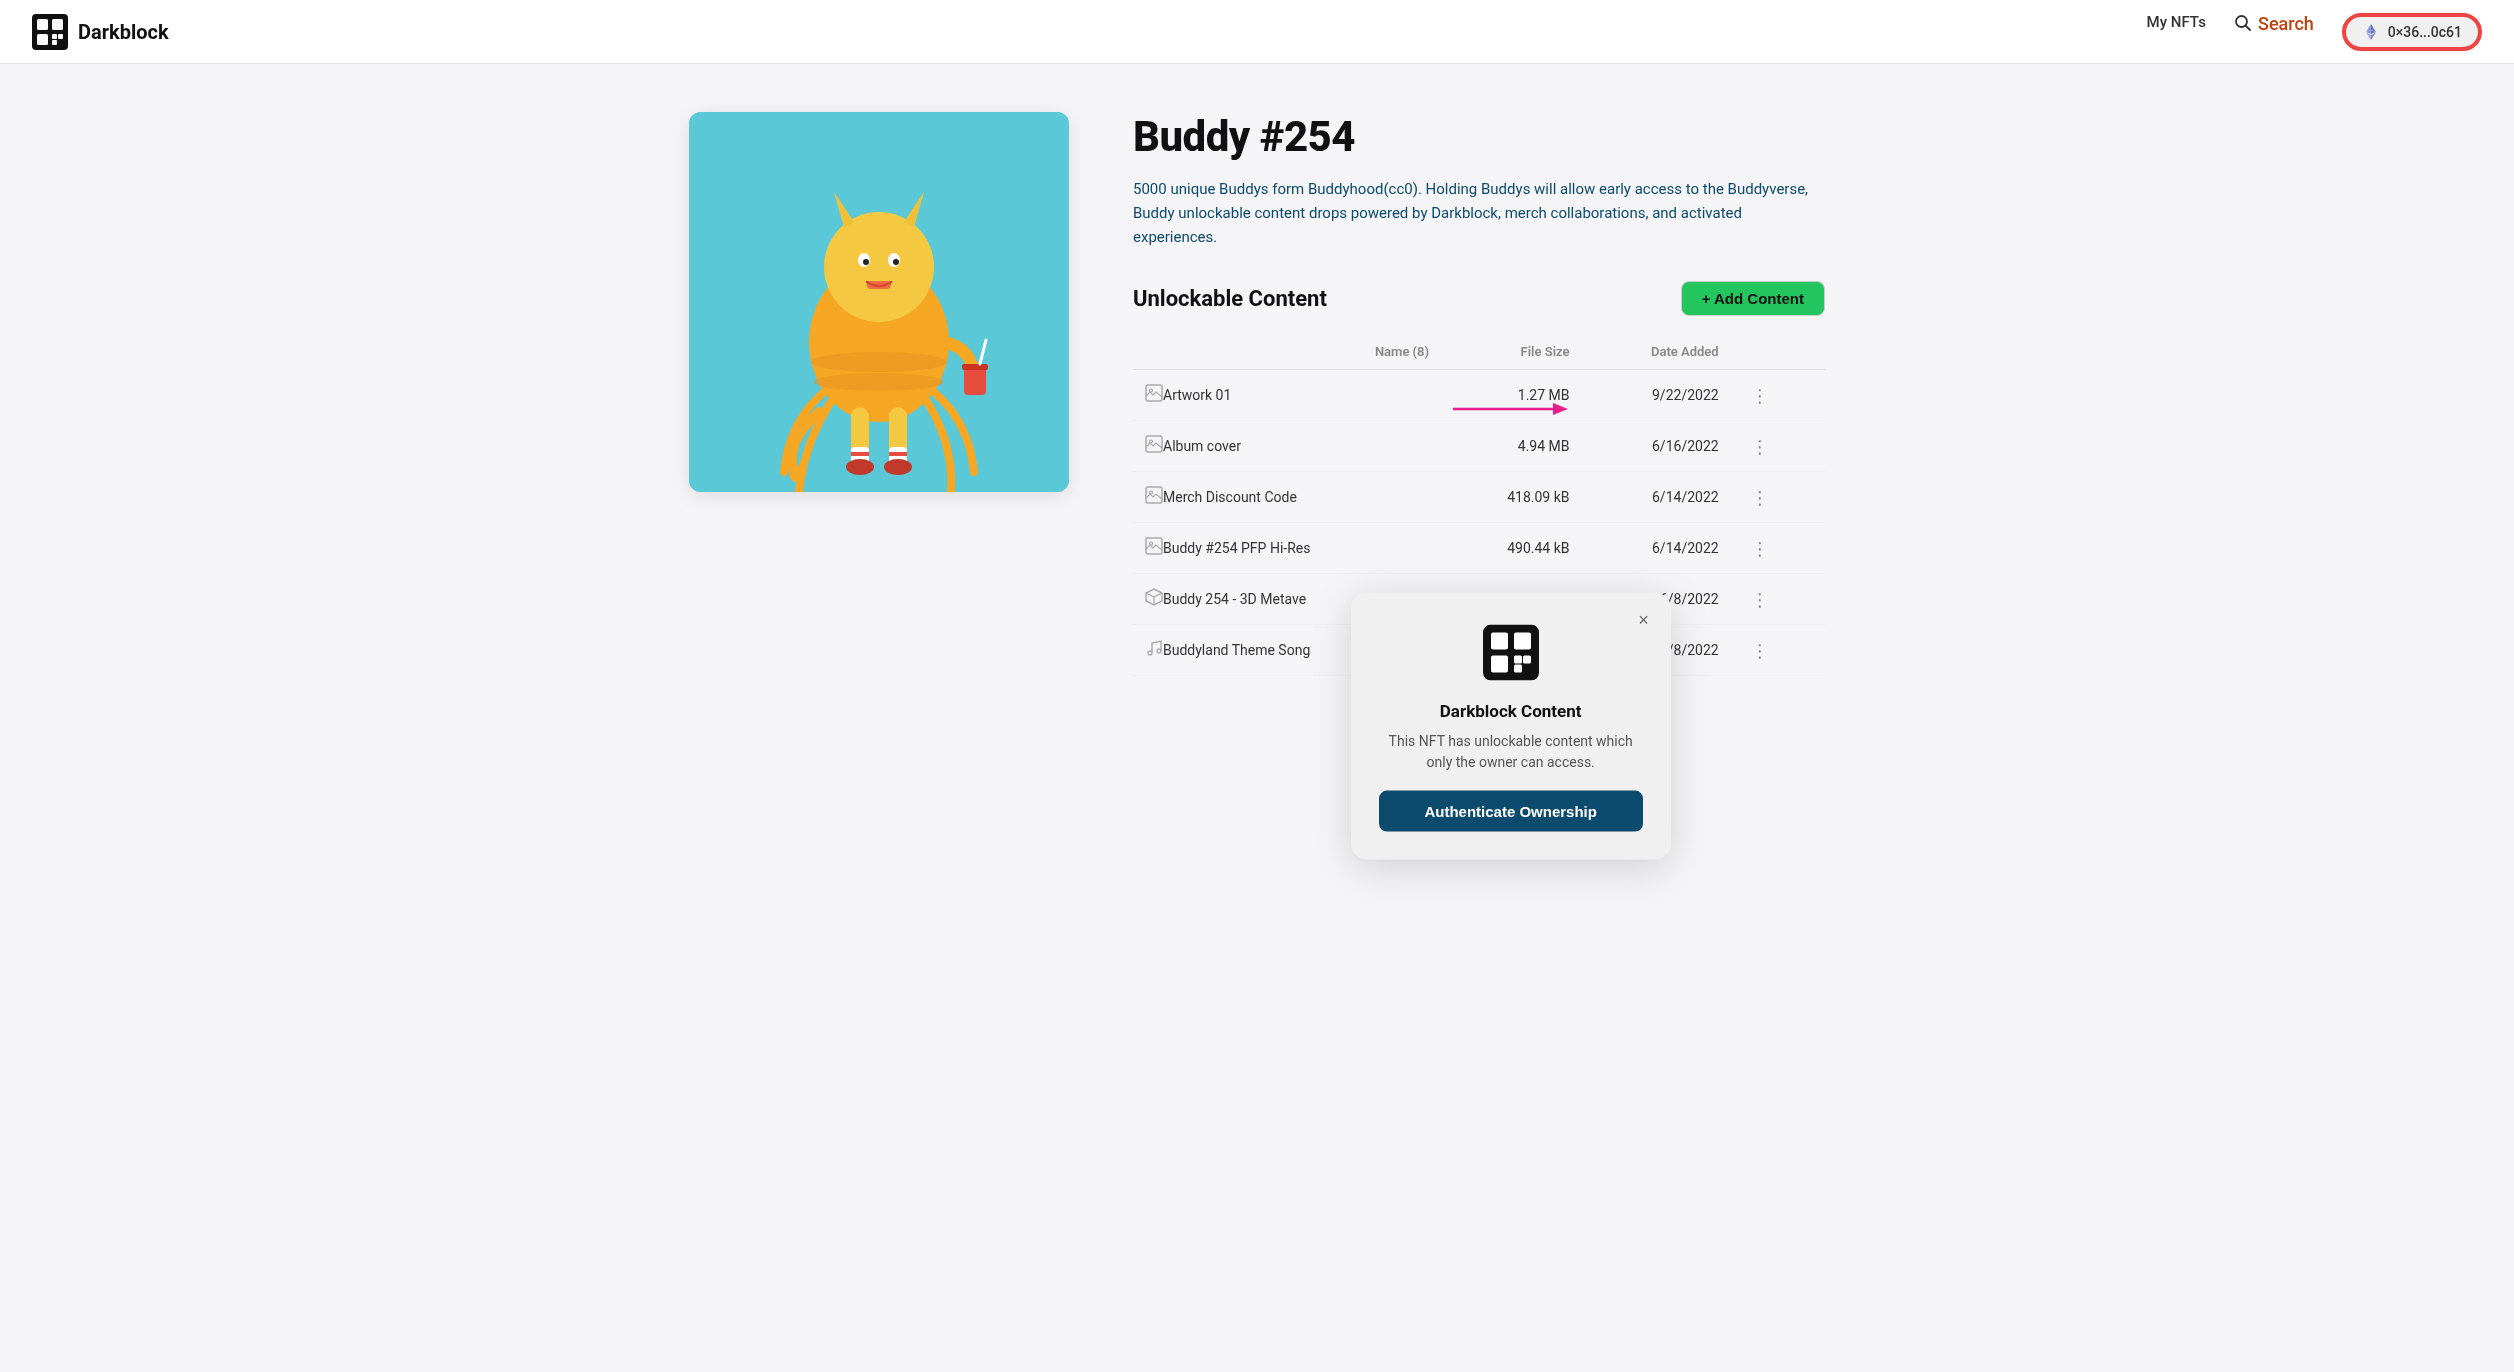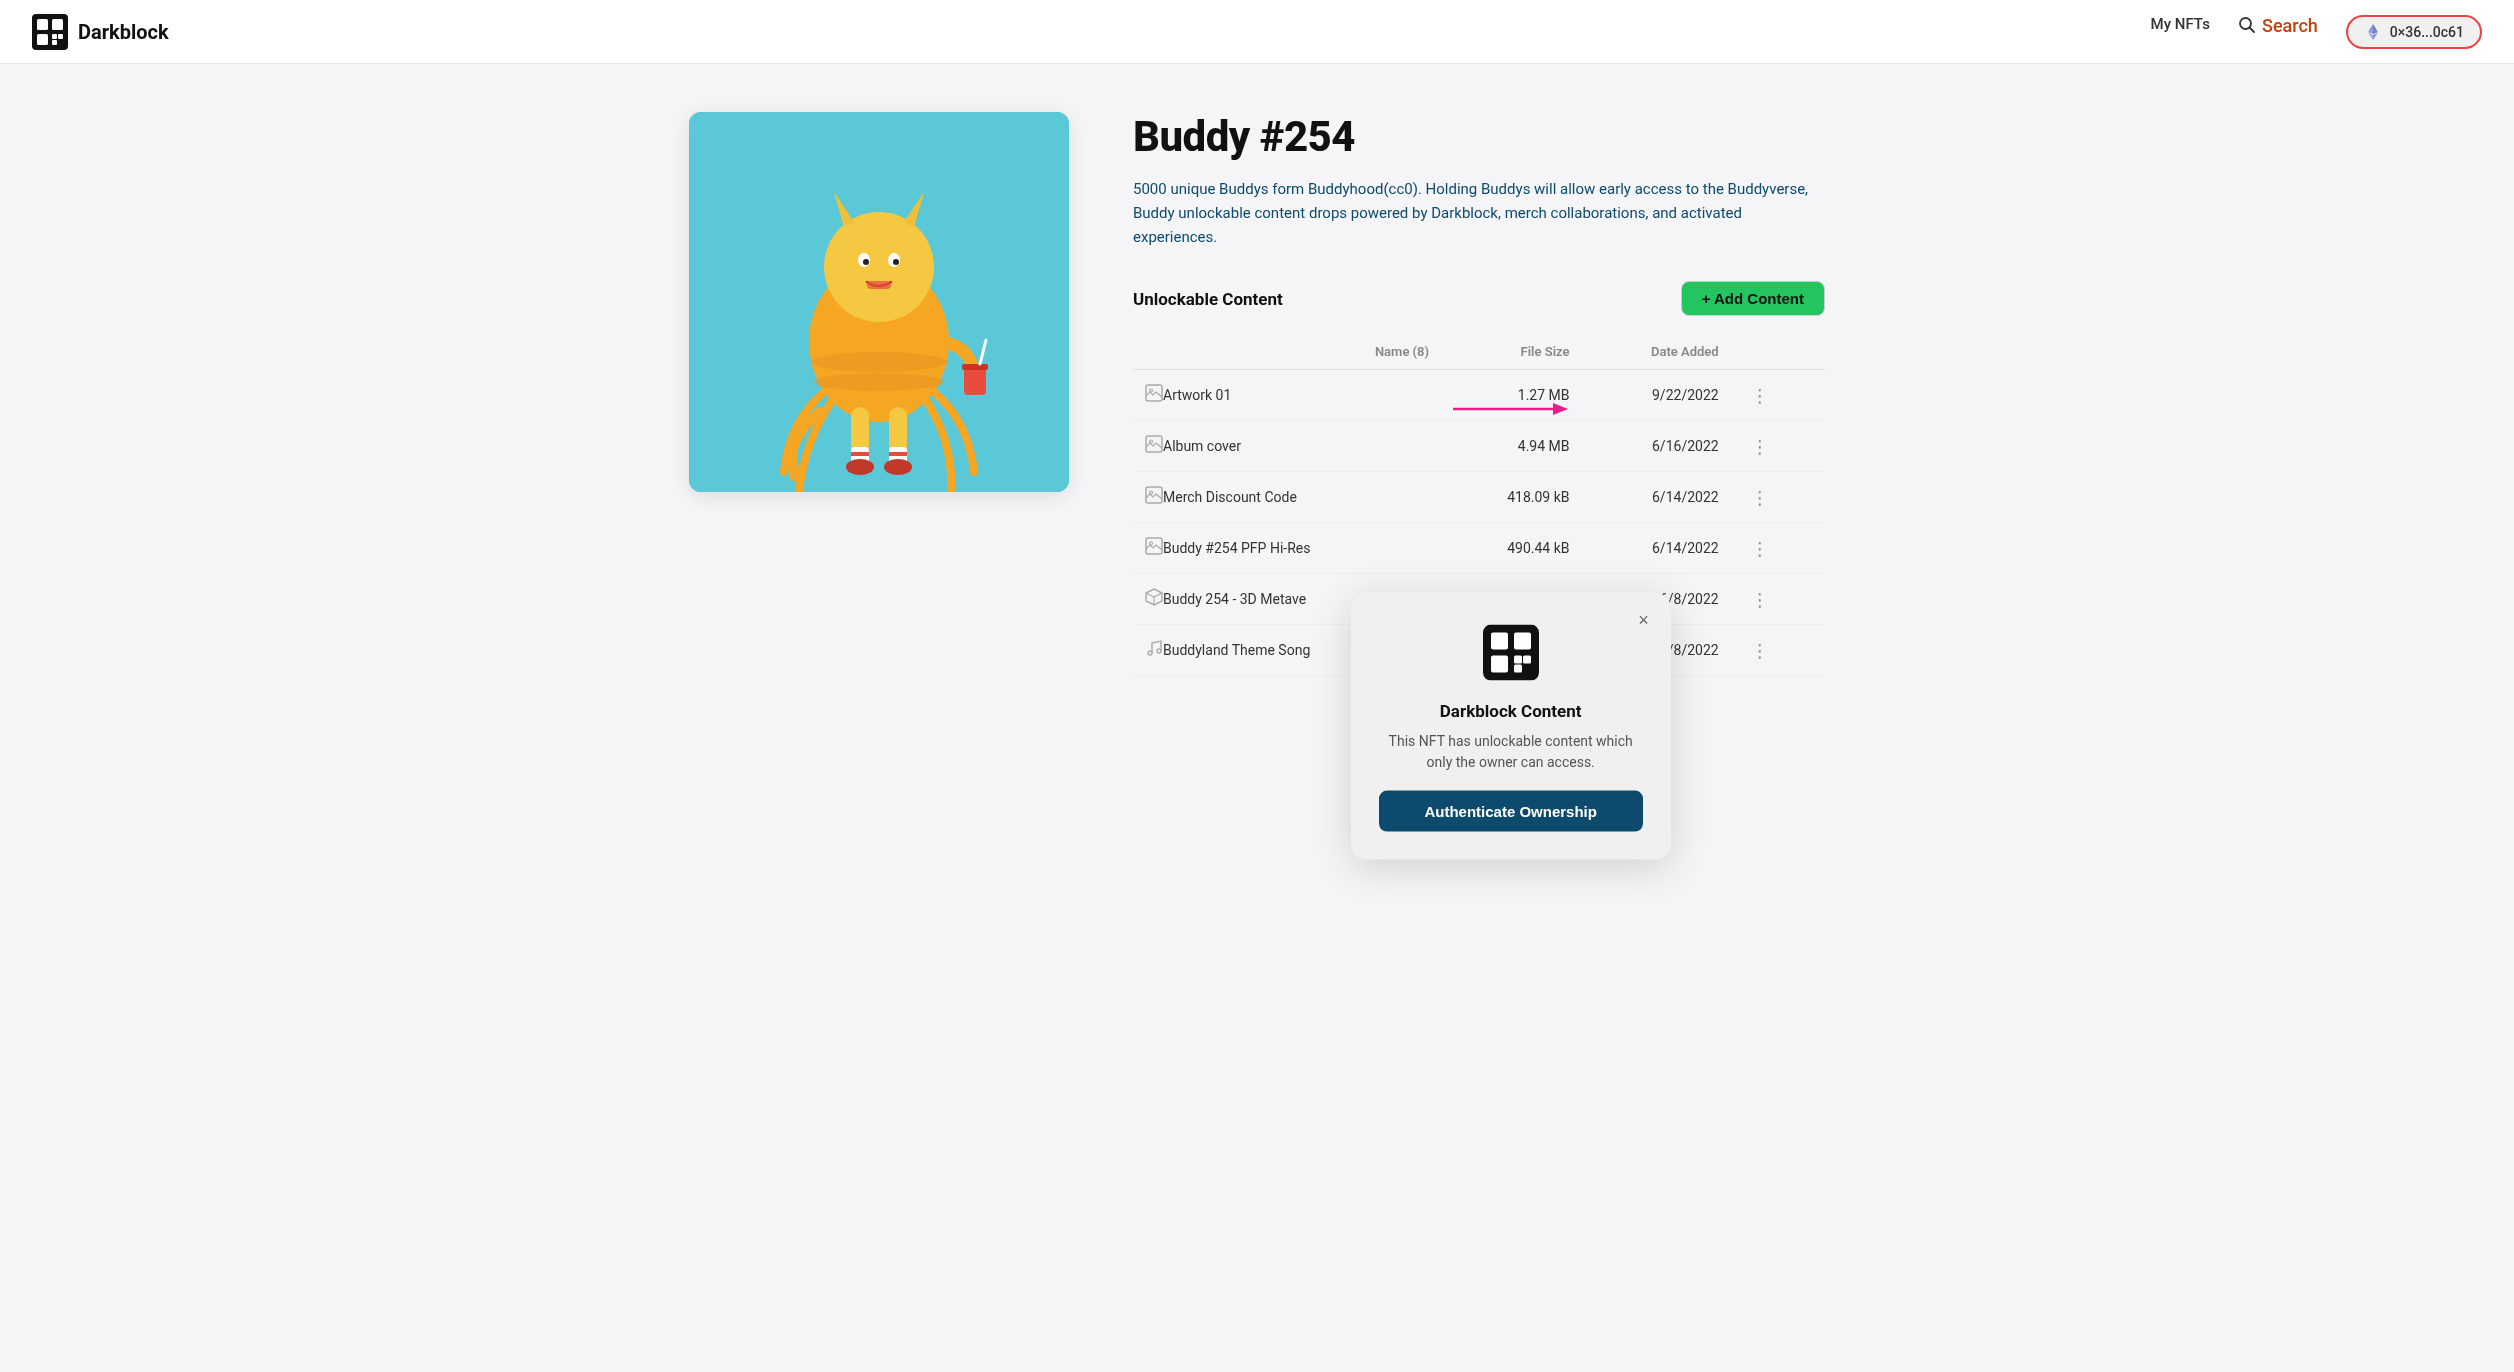--- a/index.html
+++ b/index.html
@@ -52,21 +52,21 @@
       font-size: 18px;
       color: #c2410c;
       cursor: pointer;
       font-weight: 500;
     }
     .wallet-btn {
       display: flex;
       align-items: center;
       gap: 8px;
       background: #f0f0f0;
-      border: 2px solid #ef4444;
+      border: 4px solid #ef4444;
       border-radius: 20px;
       padding: 6px 16px;
       font-size: 14px;
       color: #333;
       cursor: pointer;
       font-weight: 500;
     }
     .eth-icon {
       width: 18px;
       height: 18px;
@@ -120,21 +120,21 @@
     }
 
     
     .unlockable-header {
       display: flex;
       align-items: center;
       justify-content: space-between;
       margin-bottom: 20px;
     }
     .unlockable-title {
-      font-size: 17px;
+      font-size: 22px;
       font-weight: 700;
       color: #111;
     }
     .add-content-btn {
       display: flex;
       align-items: center;
       gap: 6px;
       background: #22c55e;
       border: 1.5px solid #ccc;
       border-radius: 8px;

